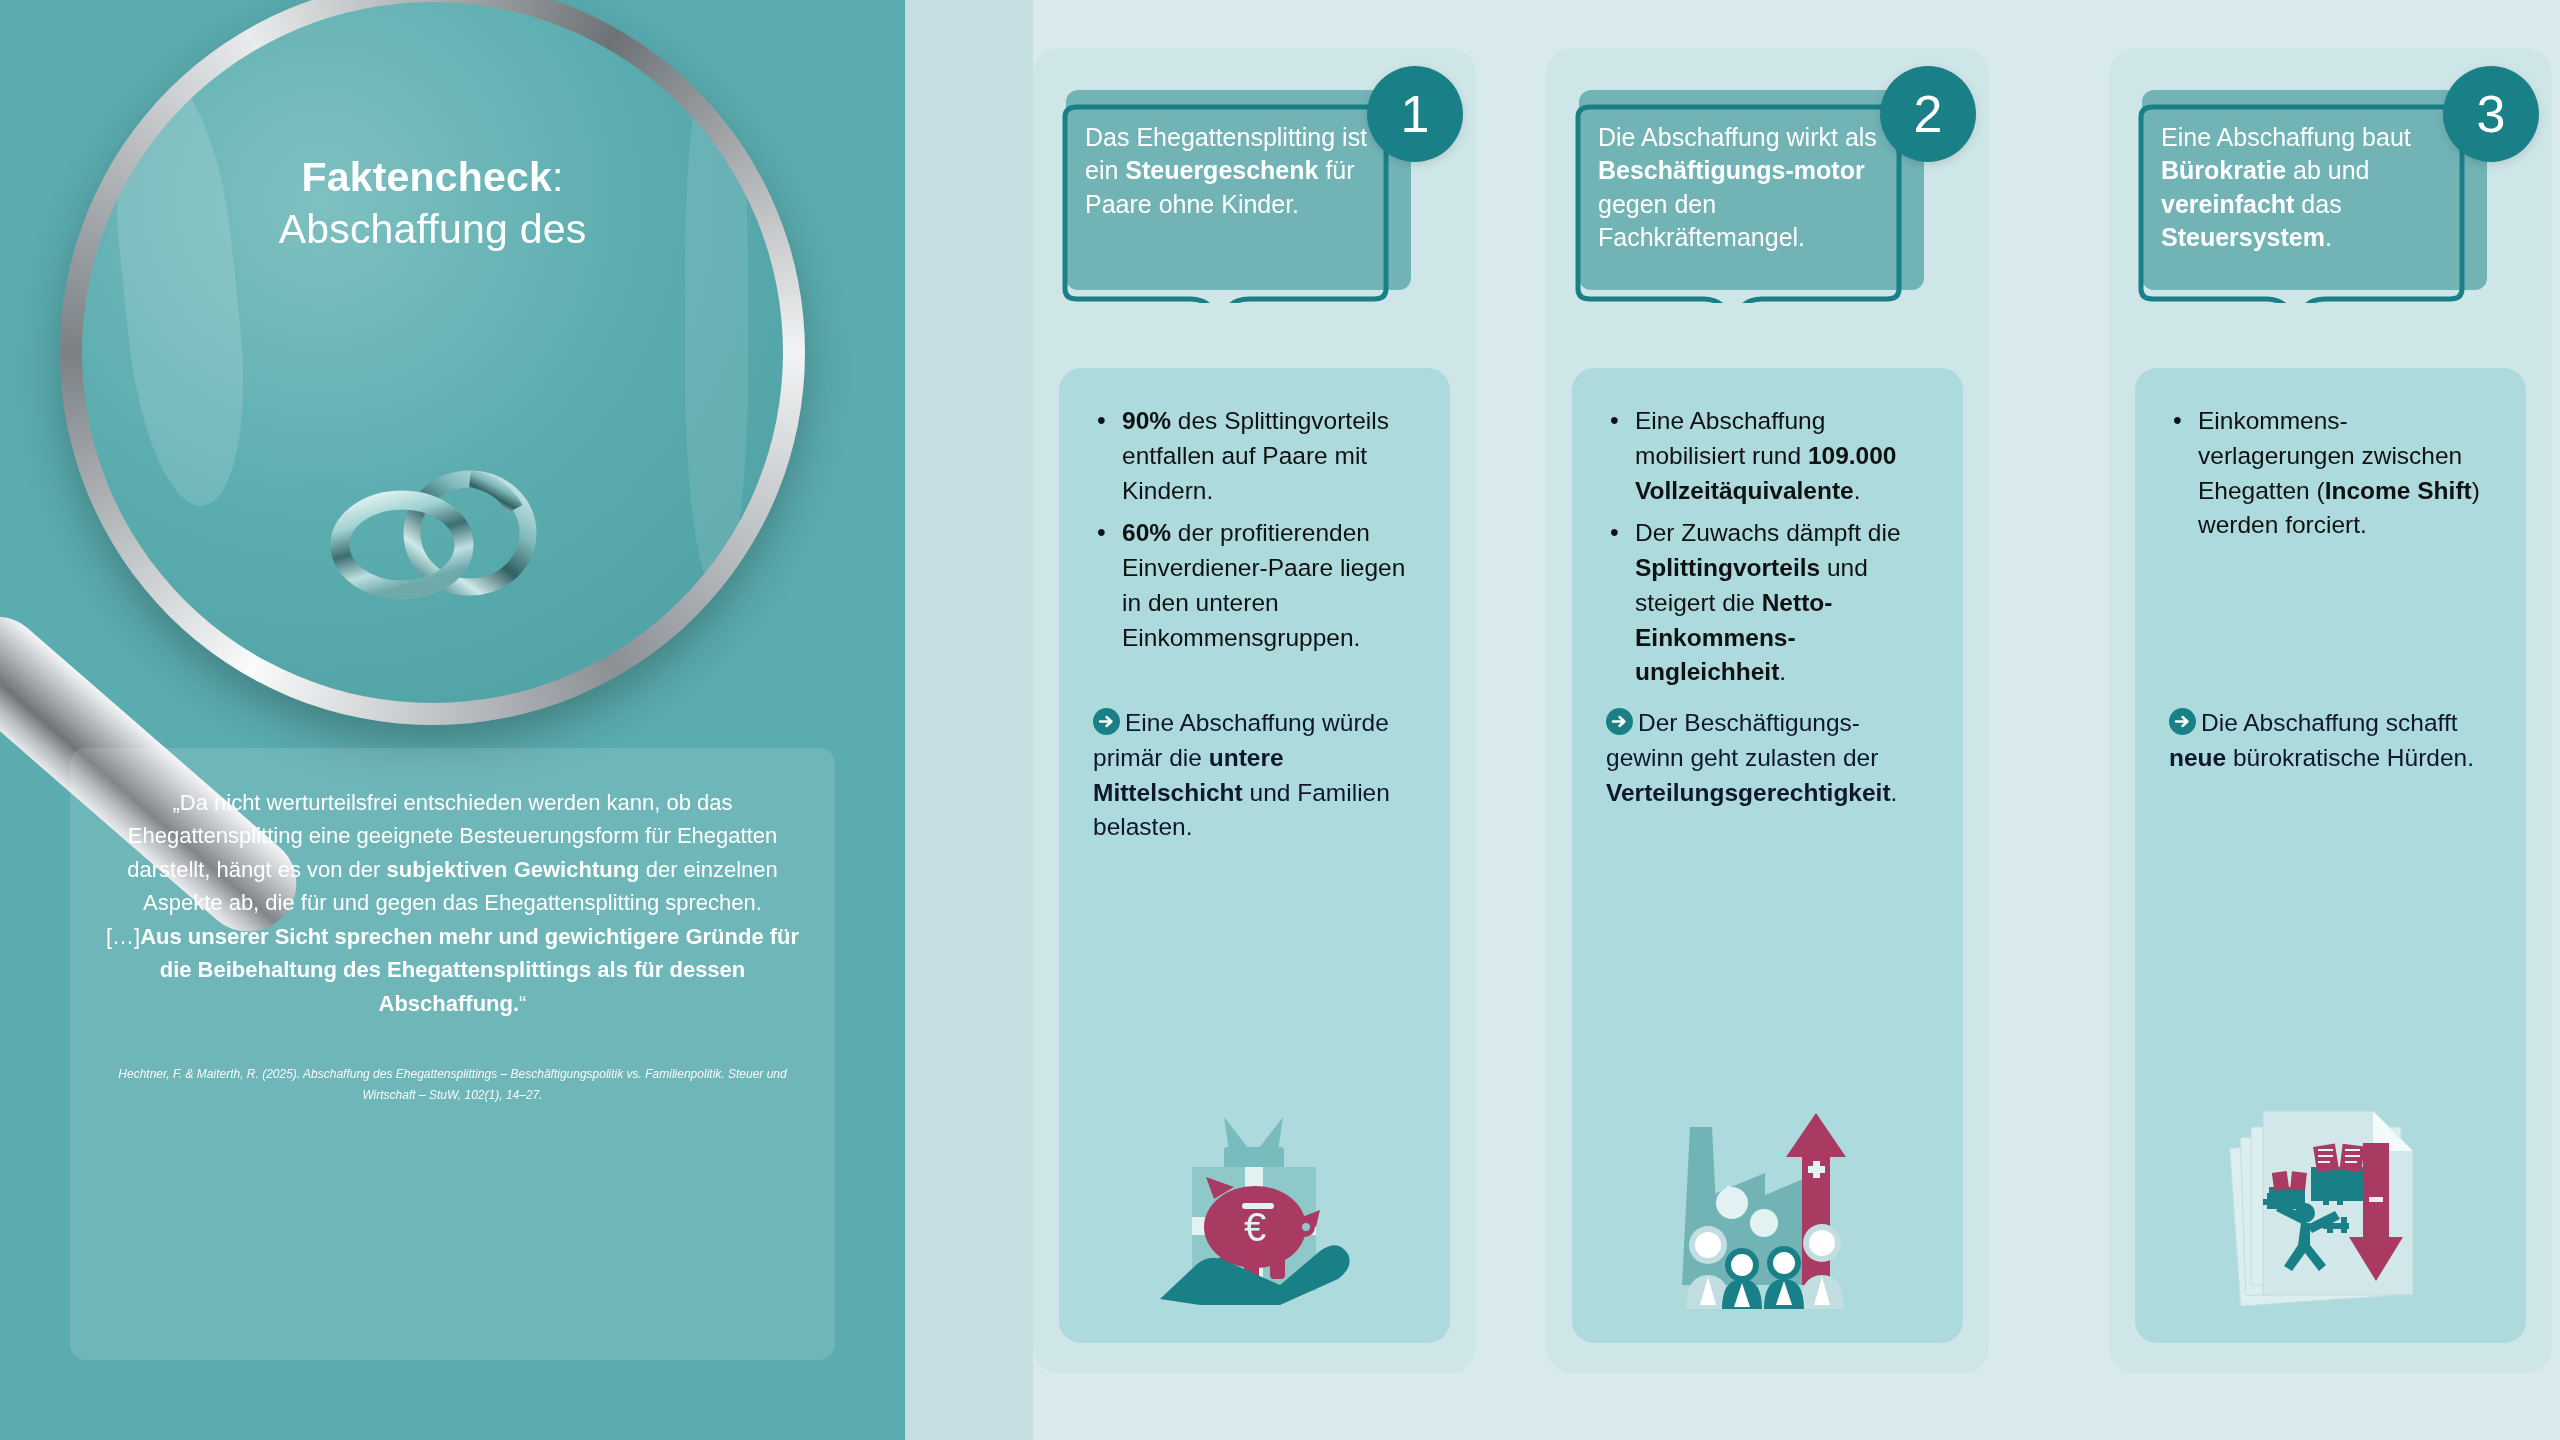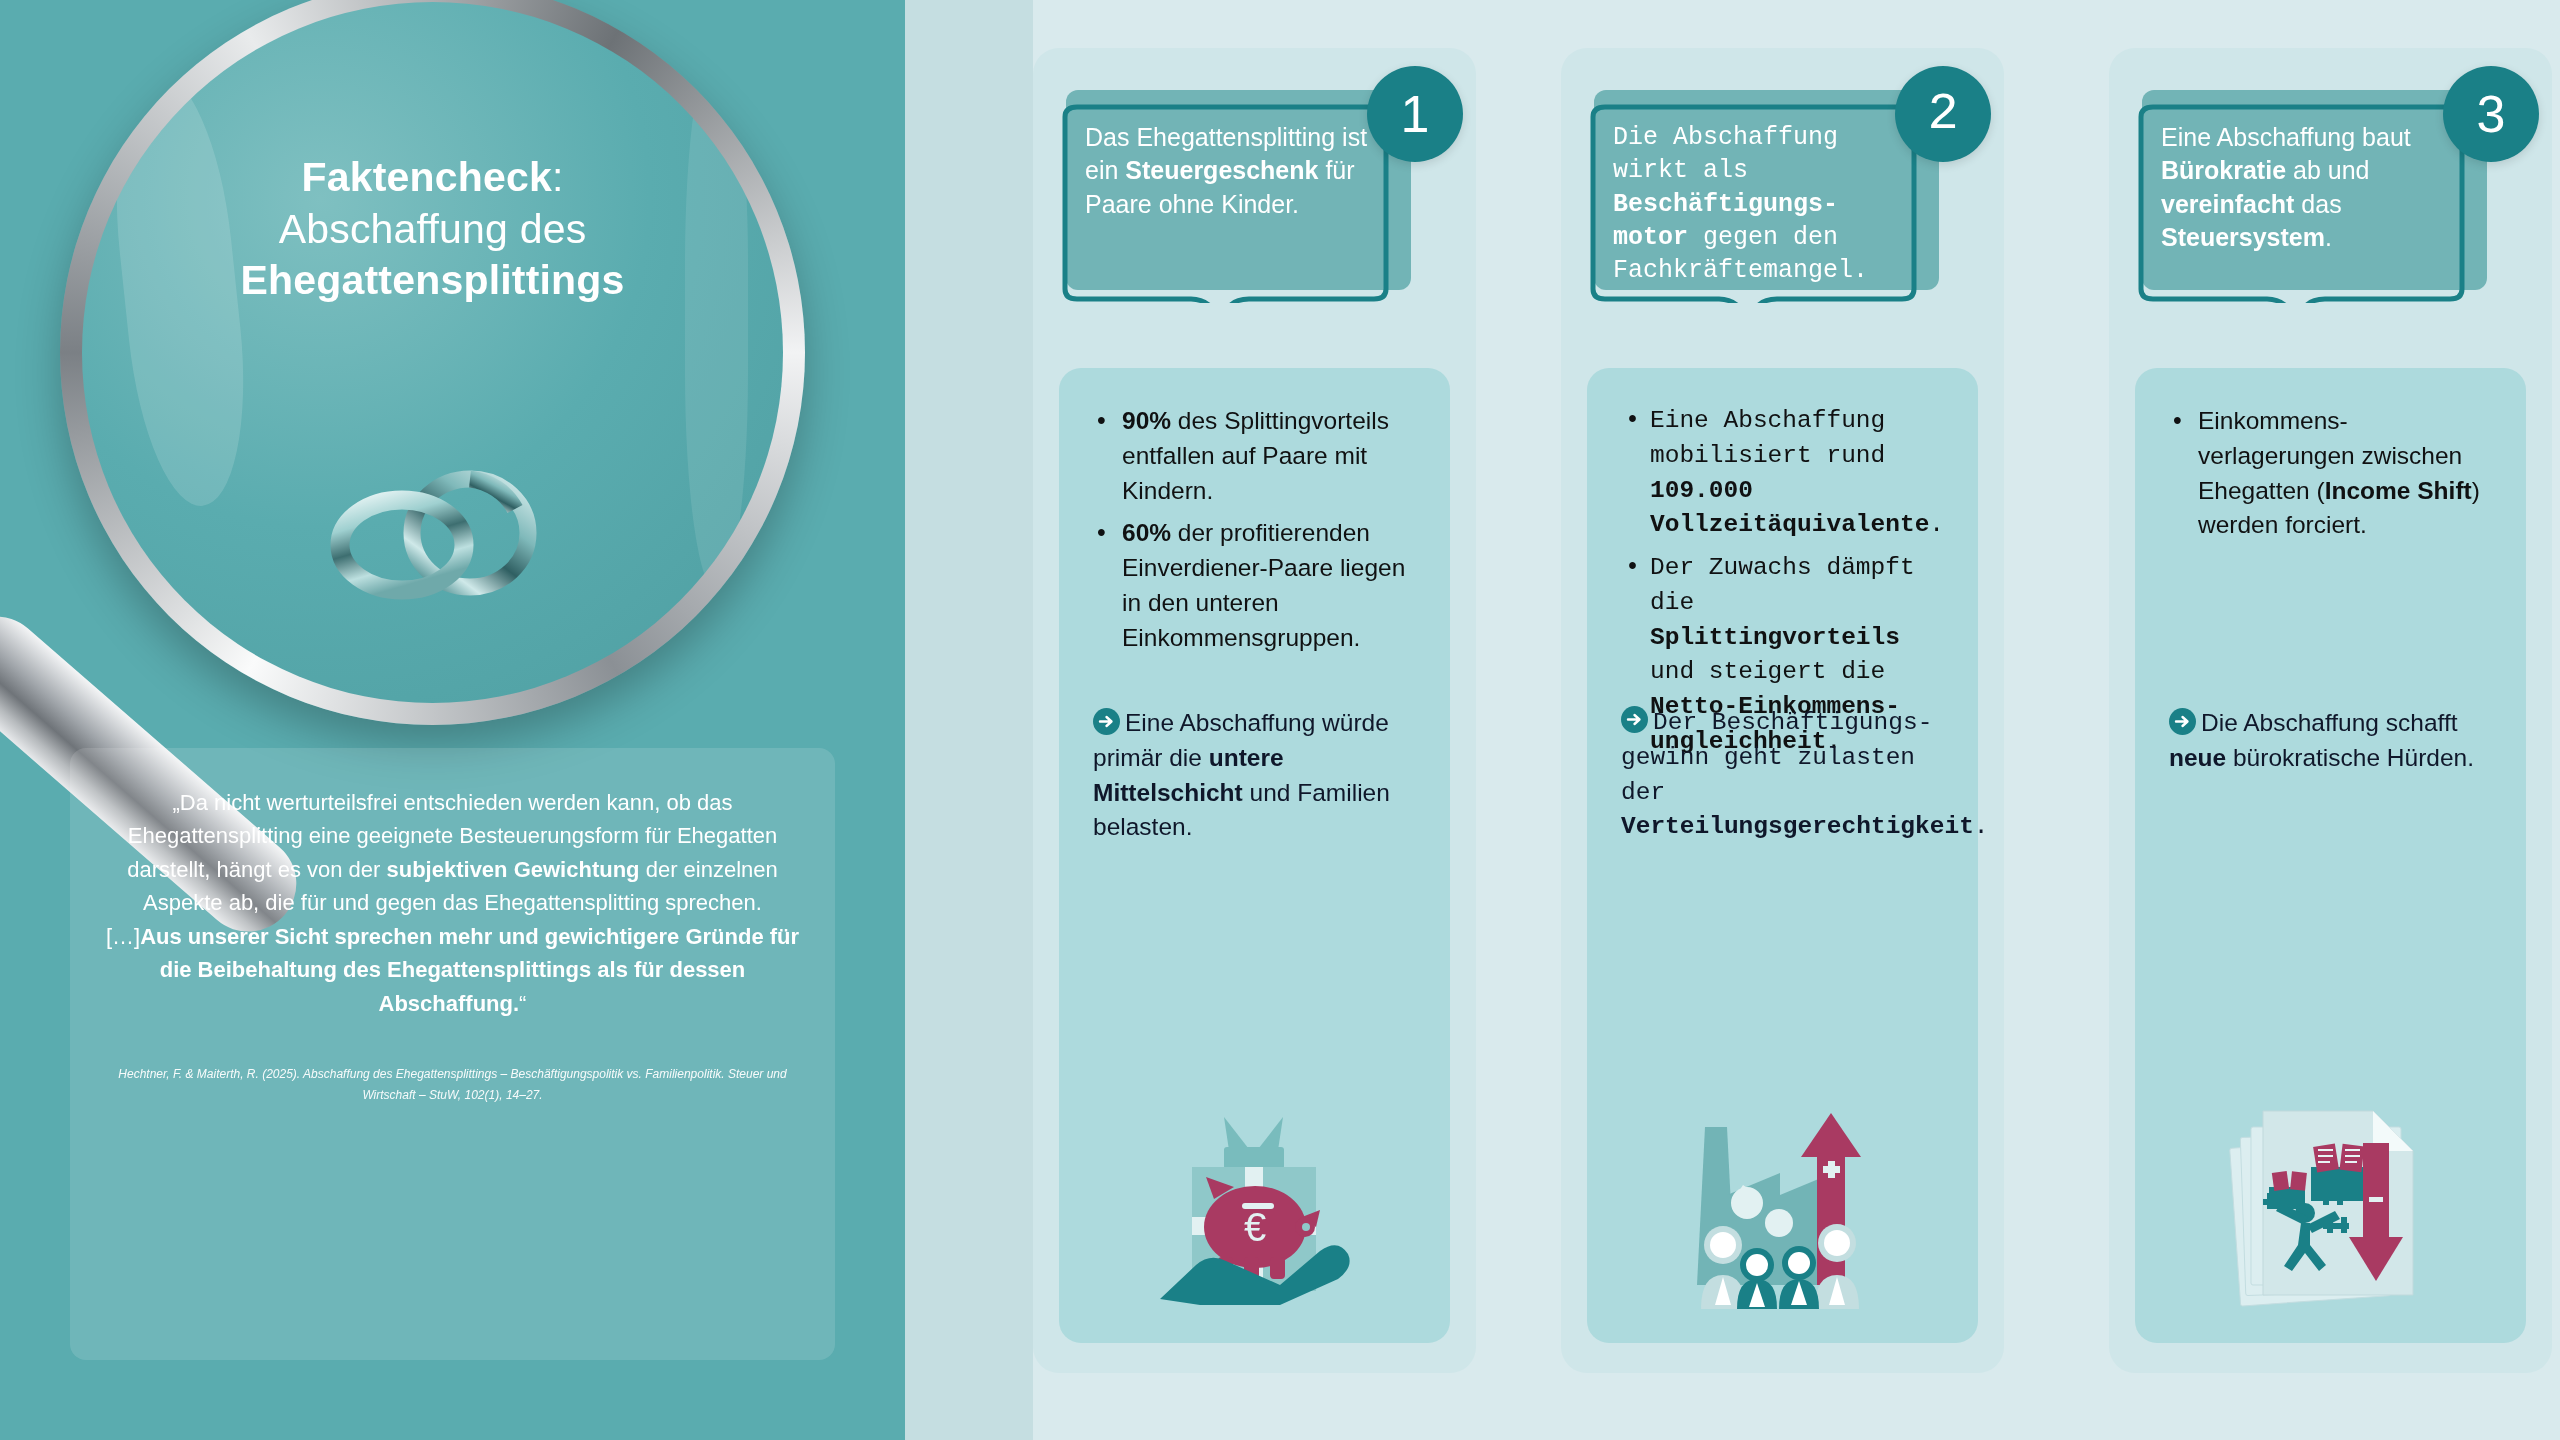--- a/index.html
+++ b/index.html
@@ -102,21 +102,21 @@
     font-style: italic; line-height: 1.72; opacity: .95;
   }
 
   
   .cards { position: absolute; left: 1033px; top: 0; width: 1527px; height: 1440px; }
   .card {
     position: absolute; top: 48px; width: 443px; height: 1325px;
     background: #cfe6e9; border-radius: 26px;
   }
   .card.c1 { left: 0px; }
-  .card.c2 { left: 528px; font-family: Liberation Mono, monospace; }
+  .card.c2 { left: 513px; }
   .card.c3 { left: 1076px; }
 
   
   .bubble-zone { position: absolute; left: 0; top: 0; width: 443px; height: 360px; }
   .bubble-shadow {
     position: absolute; left: 33px; top: 42px;
     width: 345px; height: 200px; border-radius: 12px;
     background: #72b4b6;
   }
   .bubble-outline {
@@ -179,21 +179,20 @@
       <div class="mag-handle"></div>
       <div class="mag-collar"></div>
       <div class="mag-ring-outer">
         <div class="mag-ring-inner">
           <div class="mag-gloss-l"></div>
           <div class="mag-gloss-r"></div>
 
           <div class="mag-title">
             <div class="l1"><b>Faktencheck</b><span>:</span></div>
             <div class="l2">Abschaffung des</div>
-            <div class="l3">Ehegattensplittings</div>
           </div>
 
           <div class="rings">
             <svg width="250" height="150" viewBox="0 0 250 150">
               <defs>
                 <linearGradient id="rg1" x1="0" y1="0" x2="0.4" y2="1">
                   <stop offset="0" stop-color="#eaf6f6"></stop>
                     <stop offset=".3" stop-color="#9fd0d0"></stop>
                   <stop offset=".55" stop-color="#3d6e70"></stop>
                     <stop offset=".8" stop-color="#bde0e0"></stop>

